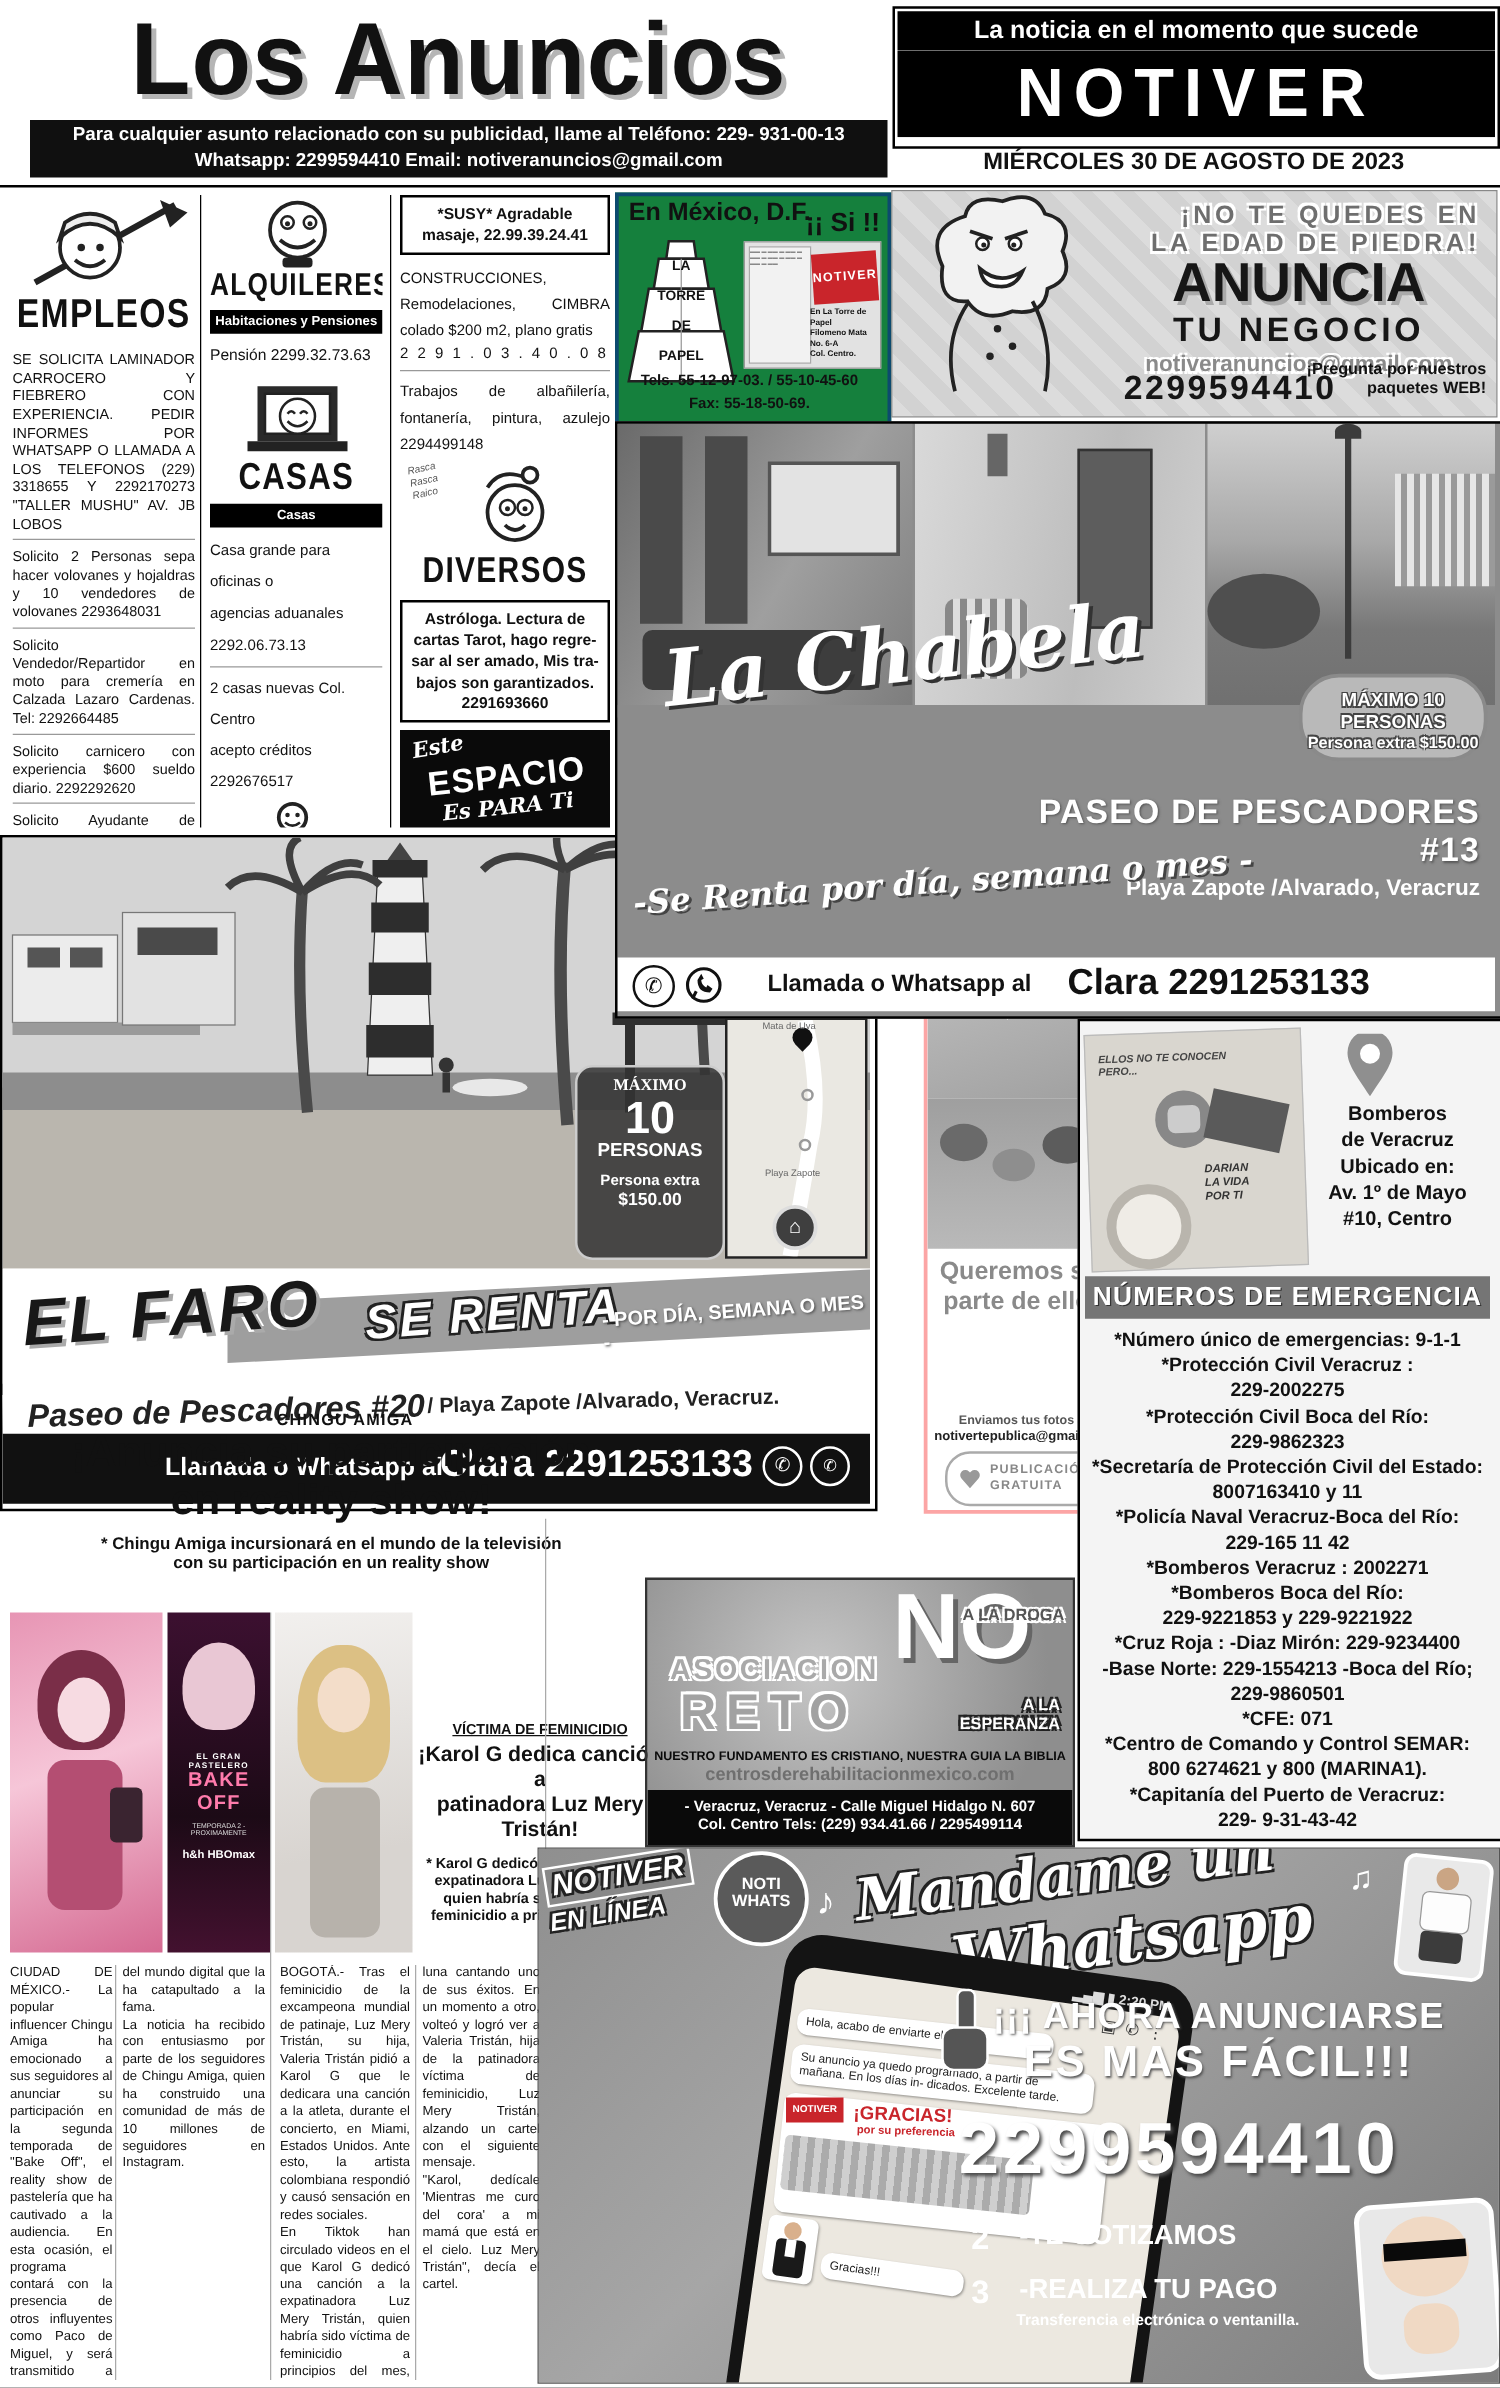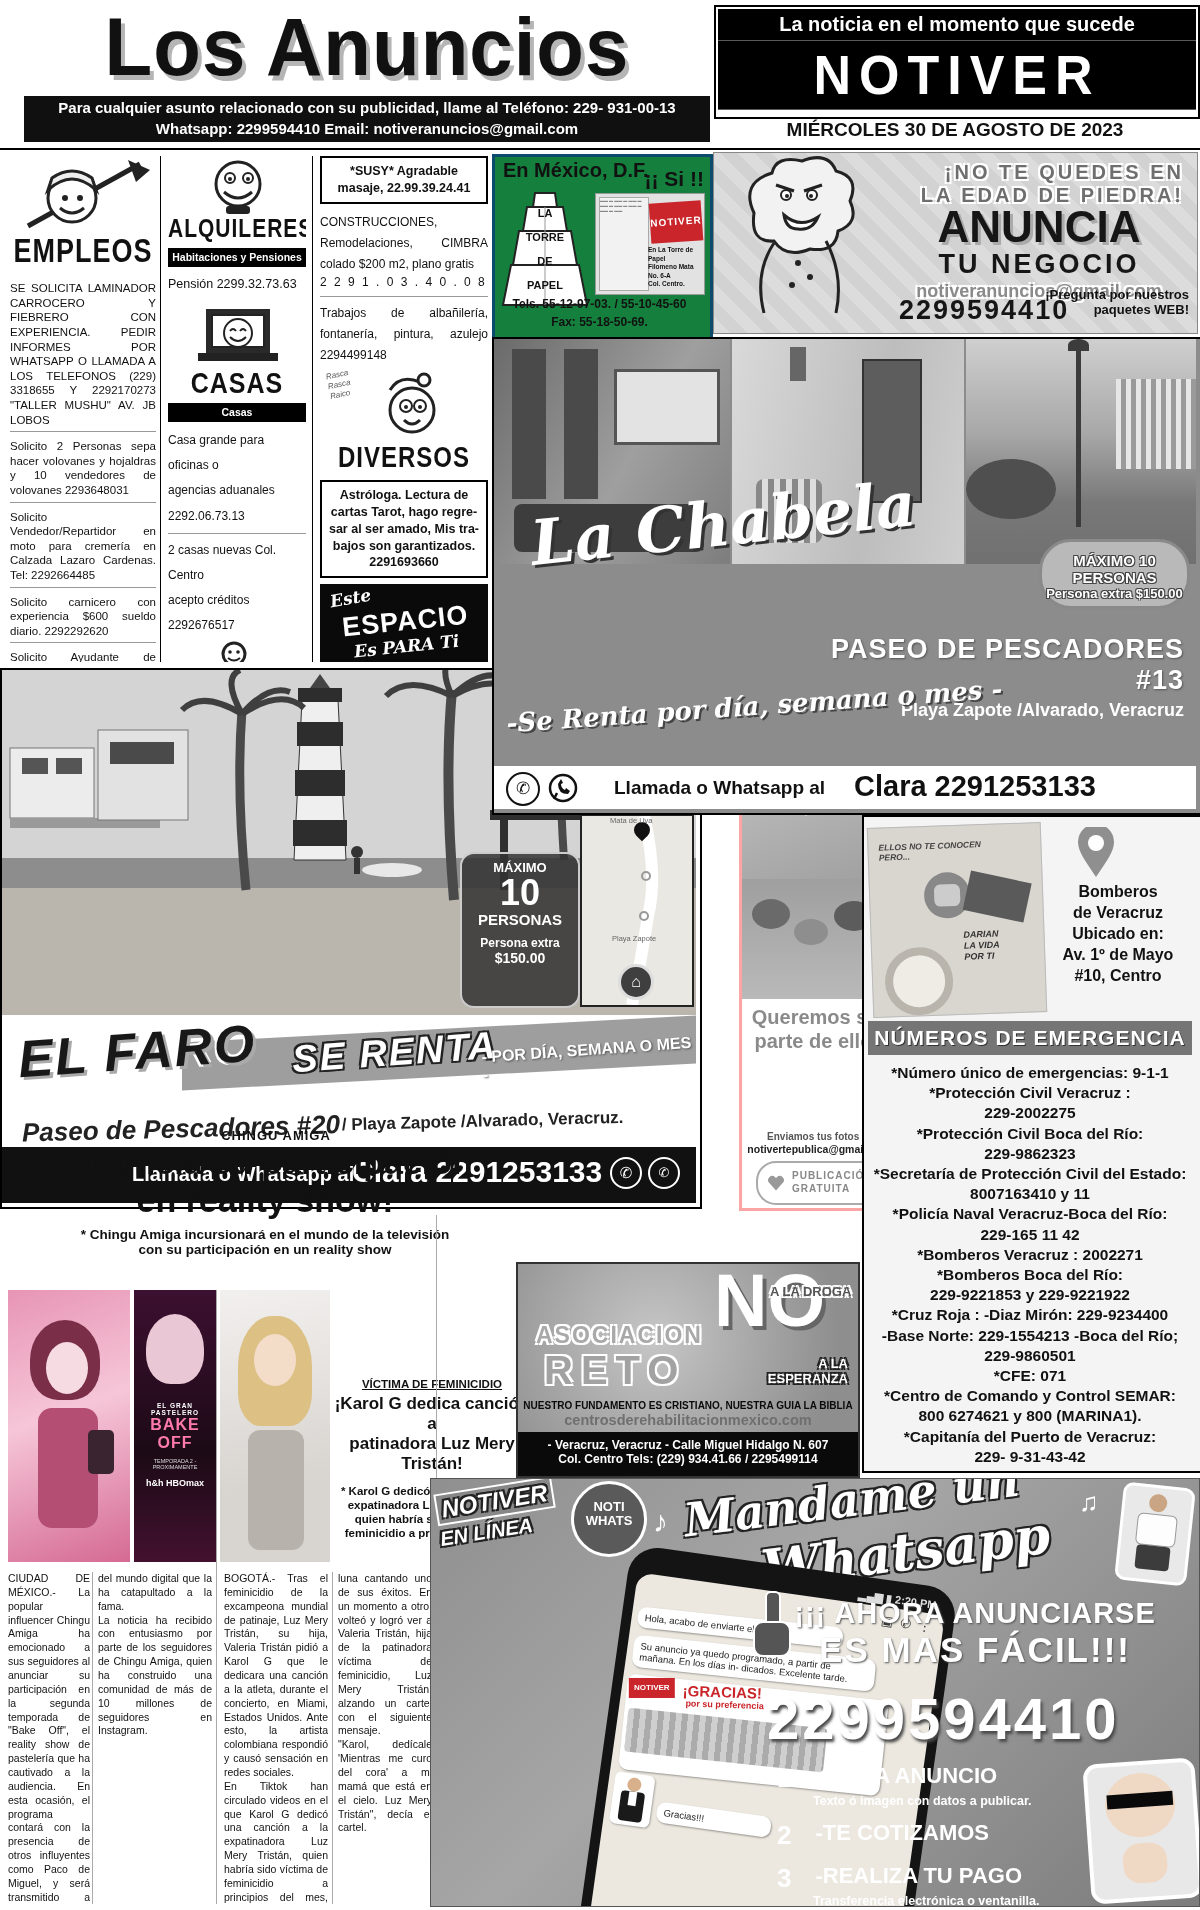--- a/index.html
+++ b/index.html
@@ -272,21 +272,21 @@
       <path d="M560,34 q-36,-20 -54,-2 M560,34 q36,-20 54,0" stroke="#3f3f3f" stroke-width="5" fill="none"></path>
       <rect x="498" y="150" width="8" height="70" fill="#2f2f2f"></rect>
       <rect x="596" y="150" width="8" height="70" fill="#2f2f2f"></rect>
       <rect x="488" y="140" width="126" height="10" fill="#2f2f2f"></rect>
       <ellipse cx="390" cy="200" rx="30" ry="7" fill="#e8e8e8"></ellipse>
       <circle cx="355" cy="182" r="6" fill="#333"></circle>
         <rect x="352" y="188" width="6" height="16" fill="#333"></rect>
     </svg>
 
     <div class="abs" style="left:458px;top:182px;width:116px;height:152px;background:rgba(50,50,50,.85);border:2px solid #ccc;border-radius:14px;color:#fff;text-align:center;">
-      <div style="font-size:13px;font-weight:bold;margin-top:6px;">MÁXIMO</div>
+      <div style="font-size:13px;font-weight:bold;margin-top:6px;font-family:Liberation Serif, serif;">MÁXIMO</div>
       <div style="font-size:36px;font-weight:900;line-height:36px;">10</div>
       <div style="font-size:15px;font-weight:900;">PERSONAS</div>
       <div style="font-size:12px;font-weight:bold;margin-top:8px;">Persona extra</div>
       <div style="font-size:14px;font-weight:900;">$150.00</div>
     </div>
 
     <div class="abs" style="left:578px;top:144px;width:114px;height:193px;background:#eae8e2;border:2px solid #222;box-sizing:border-box;">
       <svg width="110" height="189" viewBox="0 0 110 189">
         <path d="M62,0 q14,60 4,100 q-8,50 -16,89" stroke="#fff" stroke-width="12" fill="none"></path>
         <circle cx="64" cy="60" r="4" fill="none" stroke="#999" stroke-width="2"></circle>
@@ -512,25 +512,20 @@
     <div class="abs" style="left:322px;top:112px;width:34px;height:66px;">
       <div class="abs" style="left:12px;top:0;width:12px;height:34px;background:#555;border:2px solid #fff;border-radius:6px;"></div>
       <div class="abs" style="left:0;top:30px;width:34px;height:32px;background:#555;border:2px solid #fff;border-radius:10px;"></div>
     </div>
     <div class="abs c" style="left:354px;top:118px;width:380px;">
       <div style="font-size:29px;color:#fff;font-weight:600;letter-spacing:1px;text-shadow:1px 1px 2px #555;">¡¡¡ AHORA ANUNCIARSE</div>
       <div style="font-size:35px;color:#fff;font-weight:700;letter-spacing:2px;text-shadow:1px 1px 2px #555;">ES MAS FÁCIL!!!</div>
     </div>
     <div class="abs" style="left:336px;top:206px;font-size:58px;font-weight:900;color:#fff;text-shadow:2px 3px 3px #4a4a4a;letter-spacing:3px;">2299594410</div>
     <div class="abs" style="left:346px;top:284px;width:310px;">
-      <div>
-        <span class="stepnum">1</span>
-        <span class="steplab">-ENVIA ANUNCIO</span>
-        <div class="stepsub">Texto ó imagen con datos a publicar.</div>
-      </div>
       <div style="margin-top:12px;">
         <span class="stepnum">2</span>
         <span class="steplab">-TE COTIZAMOS</span>
       </div>
       <div style="margin-top:12px;">
         <span class="stepnum">3</span>
         <span class="steplab">-REALIZA TU PAGO</span>
         <div class="stepsub">Transferencia electrónica o ventanilla.</div>
       </div>
     </div>

